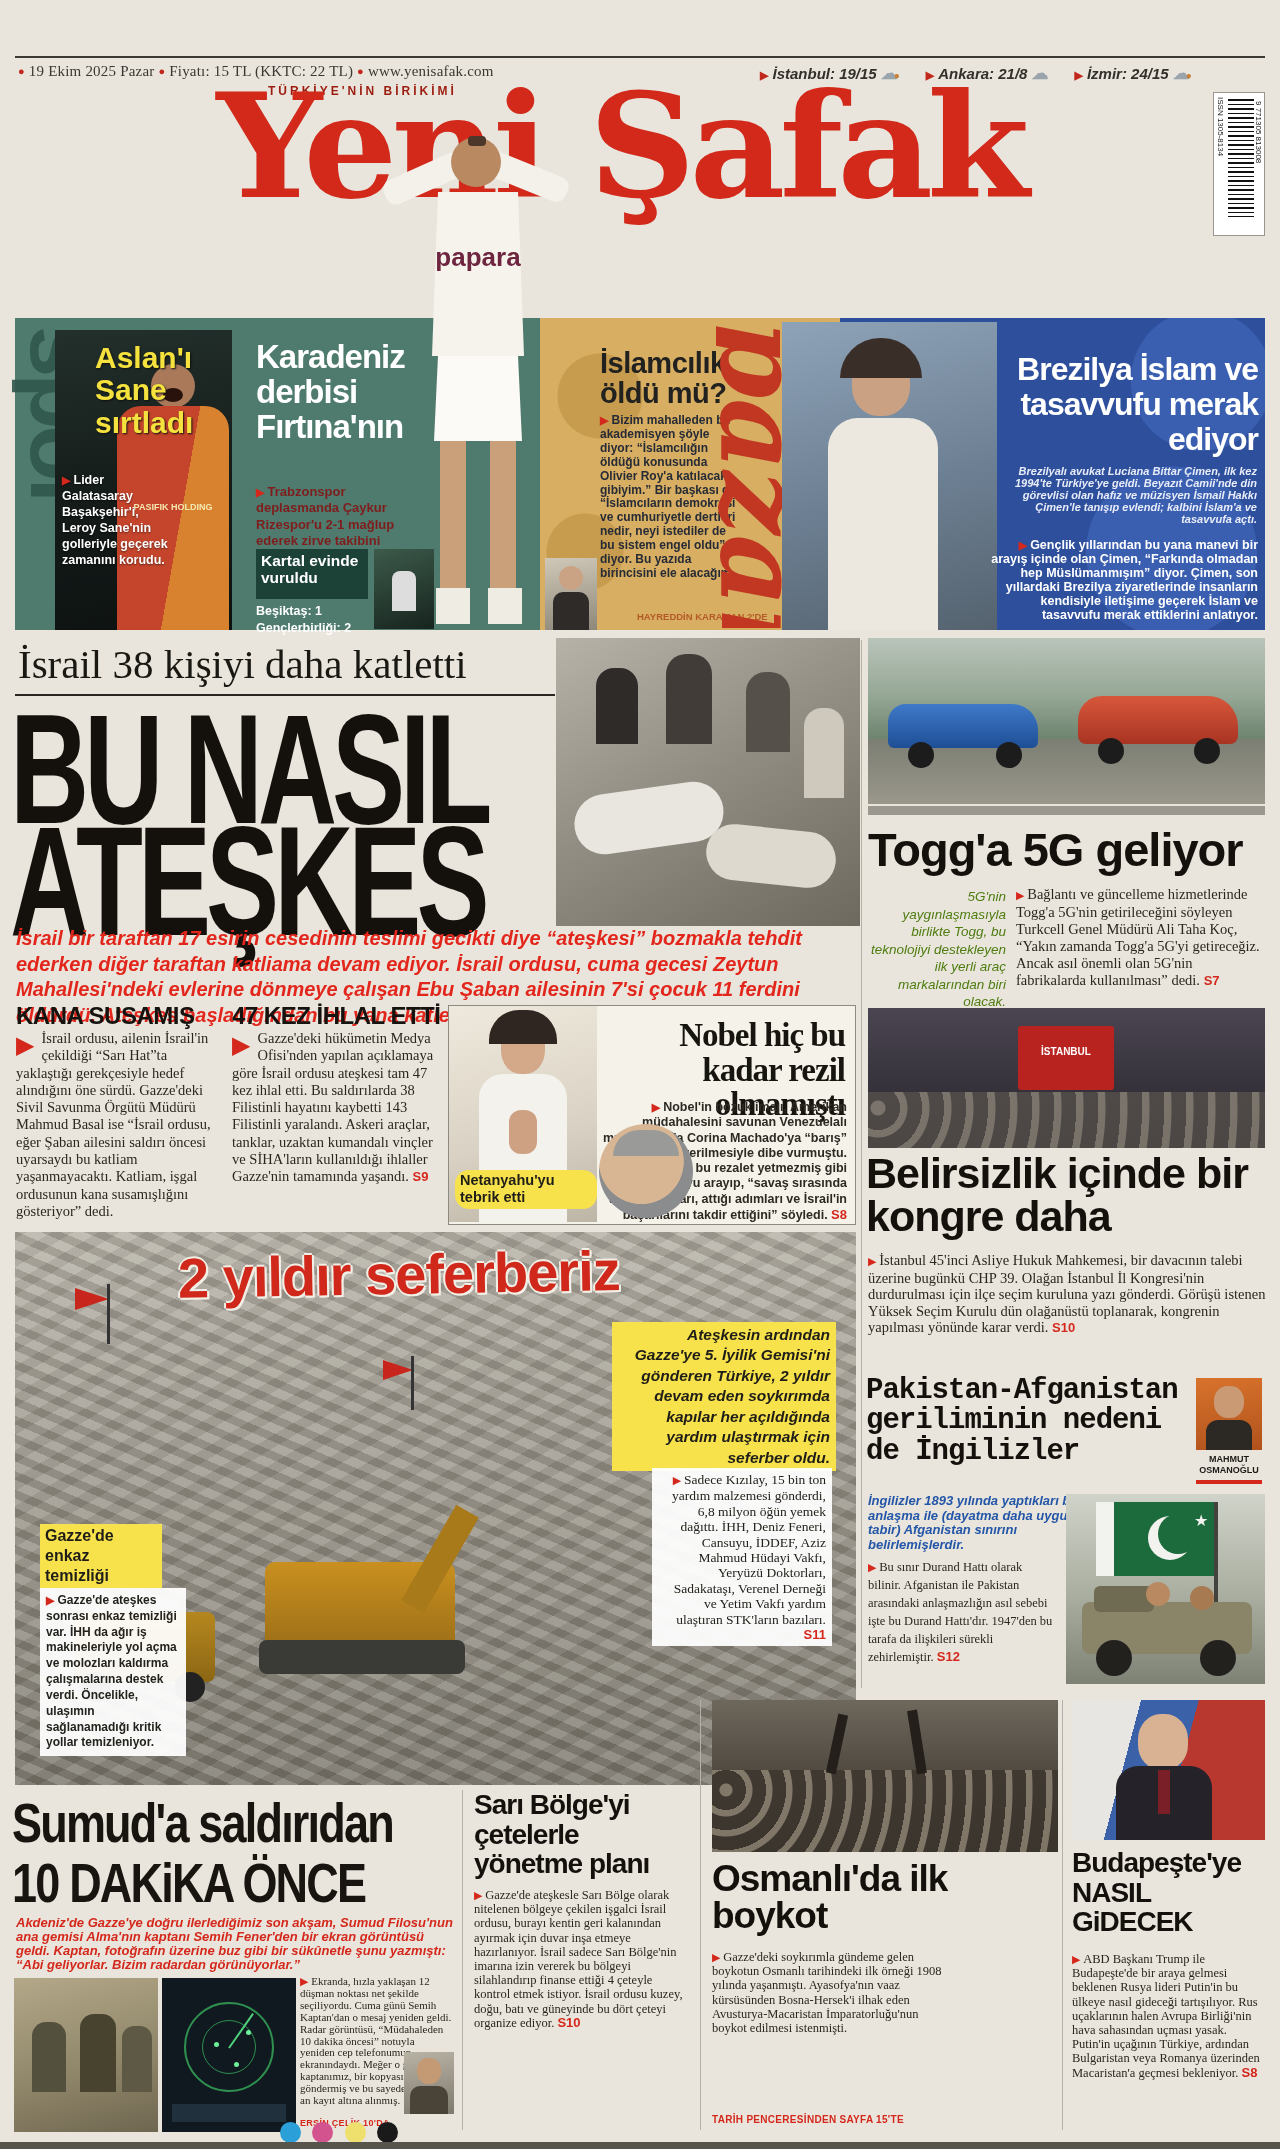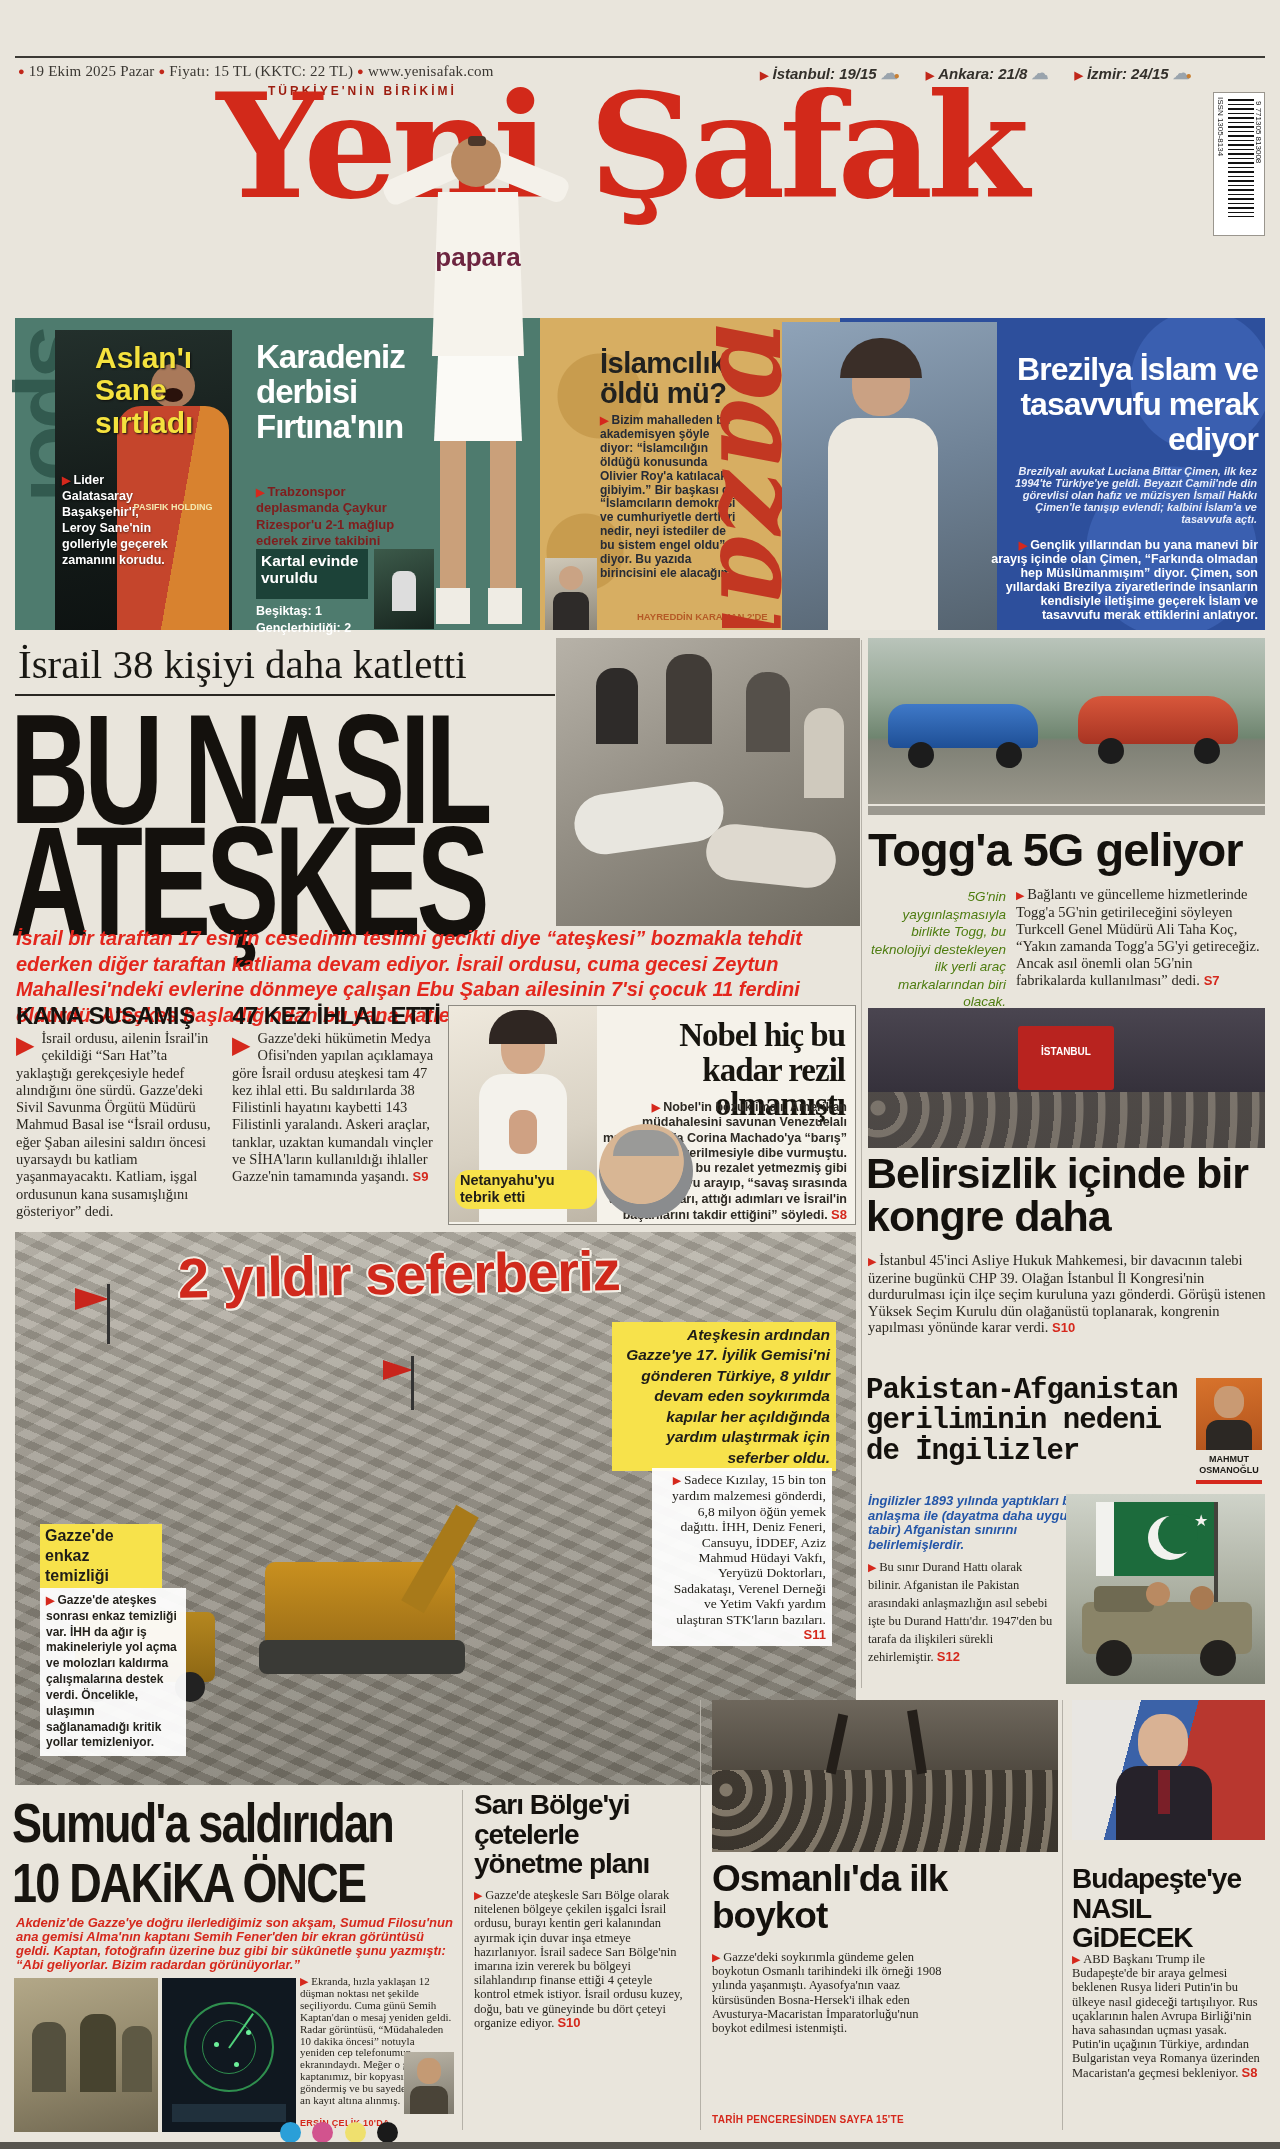--- a/index.html
+++ b/index.html
@@ -227,21 +227,21 @@
     <div class="abs" style="left:368px;top:128px;width:30px;height:20px;background:#c8251c;clip-path:polygon(0 0,100% 50%,0 100%);"></div>
     <div class="abs" style="left:396px;top:124px;width:3px;height:54px;background:#333;"></div>
     <div class="abs" style="left:250px;top:330px;width:190px;height:90px;border-radius:10px;background:linear-gradient(180deg,#c9901f,#9a6d17);"></div>
     <div class="abs" style="left:412px;top:272px;width:26px;height:110px;background:#a87a1a;transform:rotate(30deg);"></div>
     <div class="abs" style="left:244px;top:408px;width:206px;height:34px;border-radius:8px;background:#3a3a36;"></div>
     <div class="abs" style="left:60px;top:380px;width:140px;height:70px;border-radius:8px;background:linear-gradient(180deg,#b5871f,#8c6614);"></div>
     <div class="abs" style="left:66px;top:440px;width:30px;height:30px;border-radius:50%;background:#222;"></div>
     <div class="abs" style="left:160px;top:440px;width:30px;height:30px;border-radius:50%;background:#222;"></div>
   </div>
   <div class="abs" style="left:178px;top:1242px;font-size:56px;font-weight:bold;color:#d0291c;transform:rotate(-1deg);letter-spacing:-1px;text-shadow:-2px 0 #f2efe6,2px 0 #f2efe6,0 -2px #f2efe6,0 2px #f2efe6,2px 2px #f2efe6;">2 yıldır seferberiz</div>
-  <div class="abs yellowhl" style="left:612px;top:1322px;width:212px;font-size:15.5px;font-weight:bold;font-style:italic;line-height:1.32;text-align:right;padding:3px 6px;">Ateşkesin ardından Gazze'ye 17. İyilik Gemisi'ni gönderen Türkiye, 8 yıldır devam eden soykırımda kapılar her açıldığında yardım ulaştırmak için seferber oldu.</div>
+  <div class="abs yellowhl" style="left:612px;top:1322px;width:212px;font-size:15.5px;font-weight:bold;font-style:italic;line-height:1.32;text-align:right;padding:3px 6px;">Ateşkesin ardından Gazze'ye 5. İyilik Gemisi'ni gönderen Türkiye, 2 yıldır devam eden soykırımda kapılar her açıldığında yardım ulaştırmak için seferber oldu.</div>
   <div class="abs serif capwhite smallarrow" style="left:652px;top:1468px;width:168px;font-size:13.5px;line-height:15.4px;text-align:right;padding:4px 6px;"><span>Sadece Kızılay, 15 bin ton yardım malzemesi gönderdi, 6,8 milyon öğün yemek dağıttı. İHH, Deniz Feneri, Cansuyu, İDDEF, Aziz Mahmud Hüdayi Vakfı, Yeryüzü Doktorları, Sadakataşı, Verenel Derneği ve Yetim Vakfı yardım ulaştıran STK'ların bazıları.</span> <span class="pref">S11</span></div>
   <div class="abs yellowhl" style="left:40px;top:1524px;width:112px;font-size:16px;font-weight:bold;line-height:1.25;padding:2px 5px;">Gazze'de enkaz temizliği</div>
   <div class="abs capwhite smallarrow" style="left:40px;top:1588px;width:134px;font-size:12px;font-weight:bold;line-height:1.32;padding:5px 6px;">Gazze'de ateşkes sonrası enkaz temizliği var. İHH da ağır iş makineleriyle yol açma ve molozları kaldırma çalışmalarına destek verdi. Öncelikle, ulaşımın sağlanamadığı kritik yollar temizleniyor.</div>
 
   <div class="abs rt" style="left:866px;top:1376px;width:325px;font-size:29px;line-height:1.05;font-family:Liberation Mono, monospace;">Pakistan-Afganistan geriliminin nedeni de İngilizler</div>
   <div class="photo" style="left:1196px;top:1378px;width:66px;height:72px;background:linear-gradient(170deg,#d8732c,#b0521c);">
     <div class="abs" style="left:18px;top:8px;width:30px;height:32px;border-radius:45%;background:#c99a73;"></div>
     <div class="abs" style="left:10px;top:42px;width:46px;height:30px;border-radius:12px 12px 0 0;background:#2c2824;"></div>
   </div>
   <div class="abs" style="left:1188px;top:1454px;width:82px;font-size:9px;font-weight:bold;text-align:center;line-height:1.2;">MAHMUT OSMANOĞLU</div>
@@ -302,21 +302,21 @@
   <div class="abs rt" style="left:712px;top:1860px;width:260px;font-size:37px;line-height:1.0;">Osmanlı'da ilk boykot</div>
   <div class="abs rb smallarrow" style="left:712px;top:1950px;width:238px;font-size:12.5px;line-height:14.2px;">Gazze'deki soykırımla gündeme gelen boykotun Osmanlı tarihindeki ilk örneği 1908 yılında yaşanmıştı. Ayasofya'nın vaaz kürsüsünden Bosna-Hersek'i ilhak eden Avusturya-Macaristan İmparatorluğu'nun boykot edilmesi istenmişti.</div>
   <div class="abs byline-red" style="left:712px;top:2114px;">TARİH PENCERESİNDEN SAYFA 15'TE</div>
 
   <div class="vline" style="left:1062px;top:1700px;height:430px;"></div>
   <div class="photo" style="left:1072px;top:1700px;width:193px;height:140px;background:linear-gradient(105deg,#e8e6e2 0 30%,#3b62a8 30% 55%,#b8372f 55% 100%);">
     <div class="abs" style="left:66px;top:14px;width:50px;height:56px;border-radius:45%;background:#d9b294;"></div>
     <div class="abs" style="left:44px;top:66px;width:96px;height:74px;border-radius:22px 22px 0 0;background:#26222a;"></div>
     <div class="abs" style="left:86px;top:70px;width:12px;height:44px;background:#7a1f28;"></div>
   </div>
-  <div class="abs rt" style="left:1072px;top:1848px;width:200px;font-size:28px;line-height:1.06;margin-top:16px;">
+  <div class="abs rt" style="left:1072px;top:1848px;width:200px;font-size:28px;line-height:1.06;">
     <div>Budapeşte'ye</div>
     <div style="white-space:pre-line;">NASIL GiDECEK</div>
   </div>
   <div class="abs rb smallarrow" style="left:1072px;top:1952px;width:196px;font-size:12.5px;line-height:14.2px;"><span>ABD Başkanı Trump ile Budapeşte'de bir araya gelmesi beklenen Rusya lideri Putin'in bu ülkeye nasıl gideceği tartışılıyor. Rus uçaklarının halen Avrupa Birliği'nin hava sahasından uçması yasak. Putin'in uçağının Türkiye, ardından Bulgaristan veya Romanya üzerinden Macaristan'a geçmesi bekleniyor.</span> <span class="pref">S8</span></div>
 
   <div class="vline" style="left:861px;top:640px;height:1048px;"></div>
 
   <div id="dots" class="abs" style="left:280px;top:2122px;">
     <span style="background: rgb(42, 159, 216);"></span>
     <span style="background: rgb(210, 83, 142);"></span>

